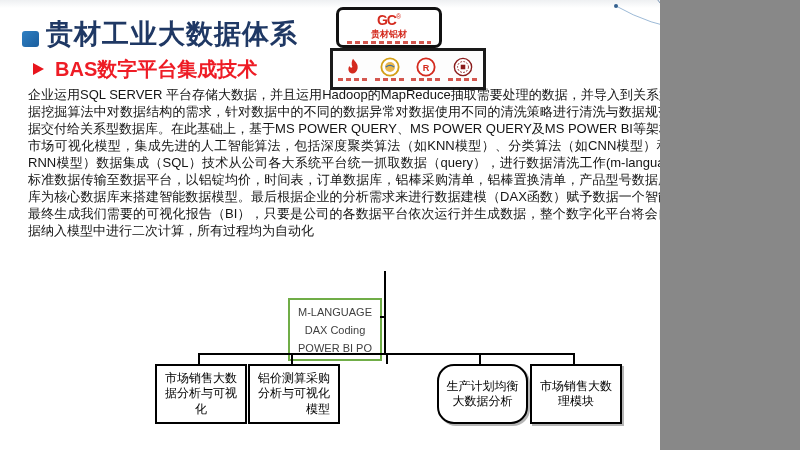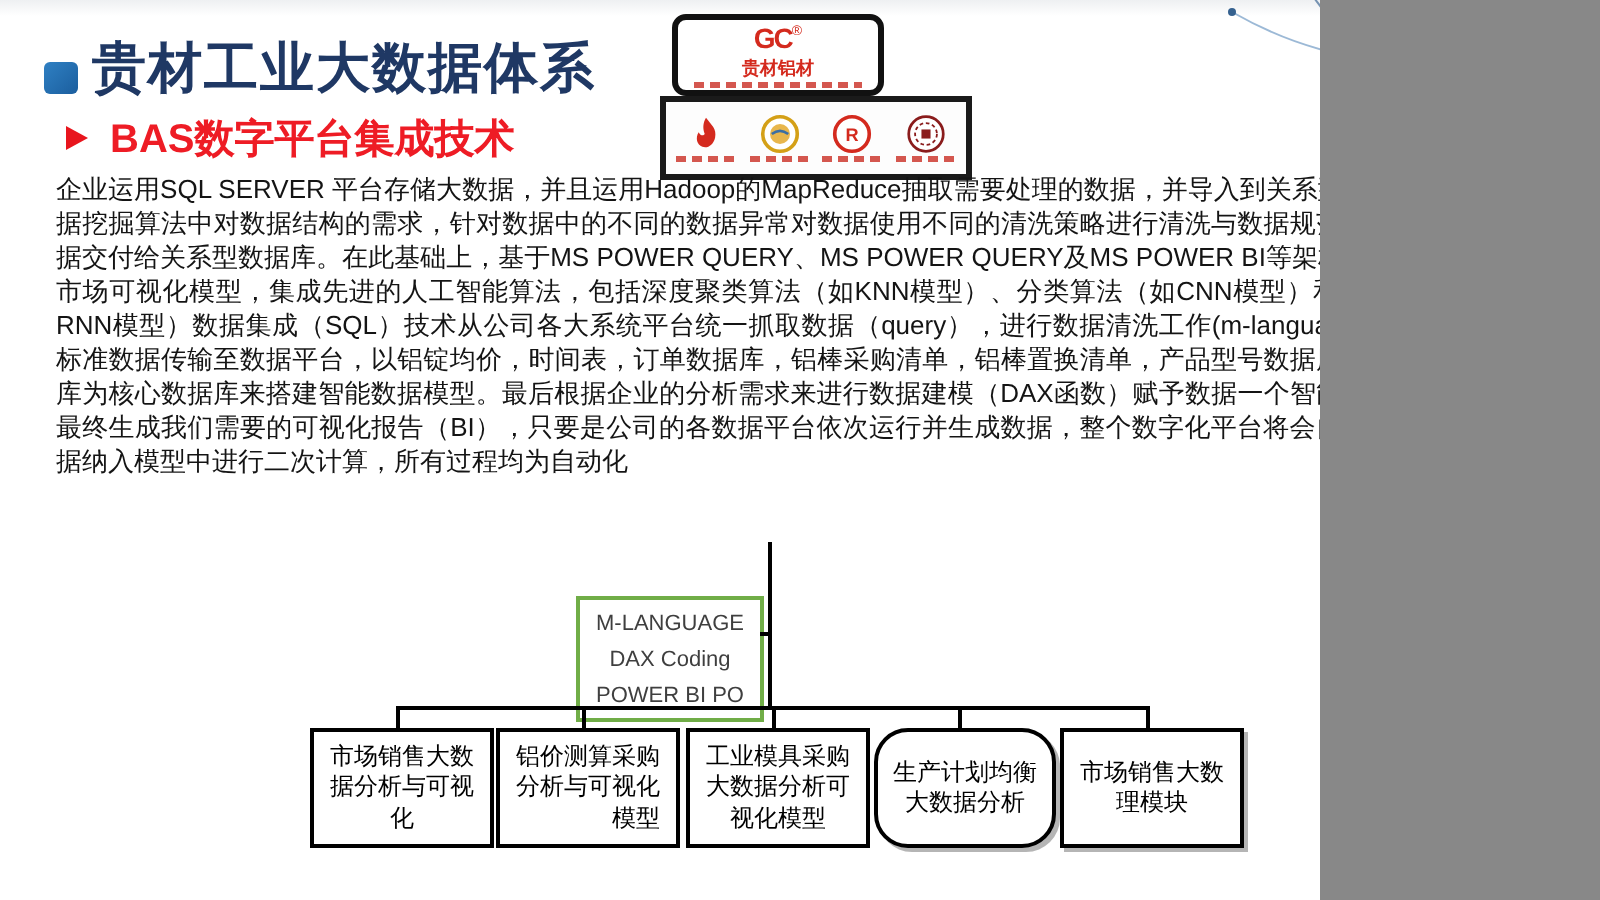--- a/index.html
+++ b/index.html
@@ -146,21 +146,18 @@
   <div class="fc-line" style="left:386px;top:355px;width:2px;height:9px;"></div>
   <div class="fc-line" style="left:479px;top:355px;width:2px;height:9px;"></div>
   <div class="fc-line" style="left:573px;top:355px;width:2px;height:9px;"></div>
 
   <div class="fc-box fc-module m0">市场销售大数
 据分析与可视
 化</div>
   <div class="fc-box fc-module m1">铝价测算采购
 分析与可视化
 模型</div>
-  <div class="fc-box fc-module m2">工业模具采购
-大数据分析可
-视化模型</div>
   <div class="fc-box fc-module m3">生产计划均衡
 大数据分析</div>
   <div class="fc-box fc-module m4">市场销售大数
 理模块</div>
 
 </div>
 
 </body></html>

